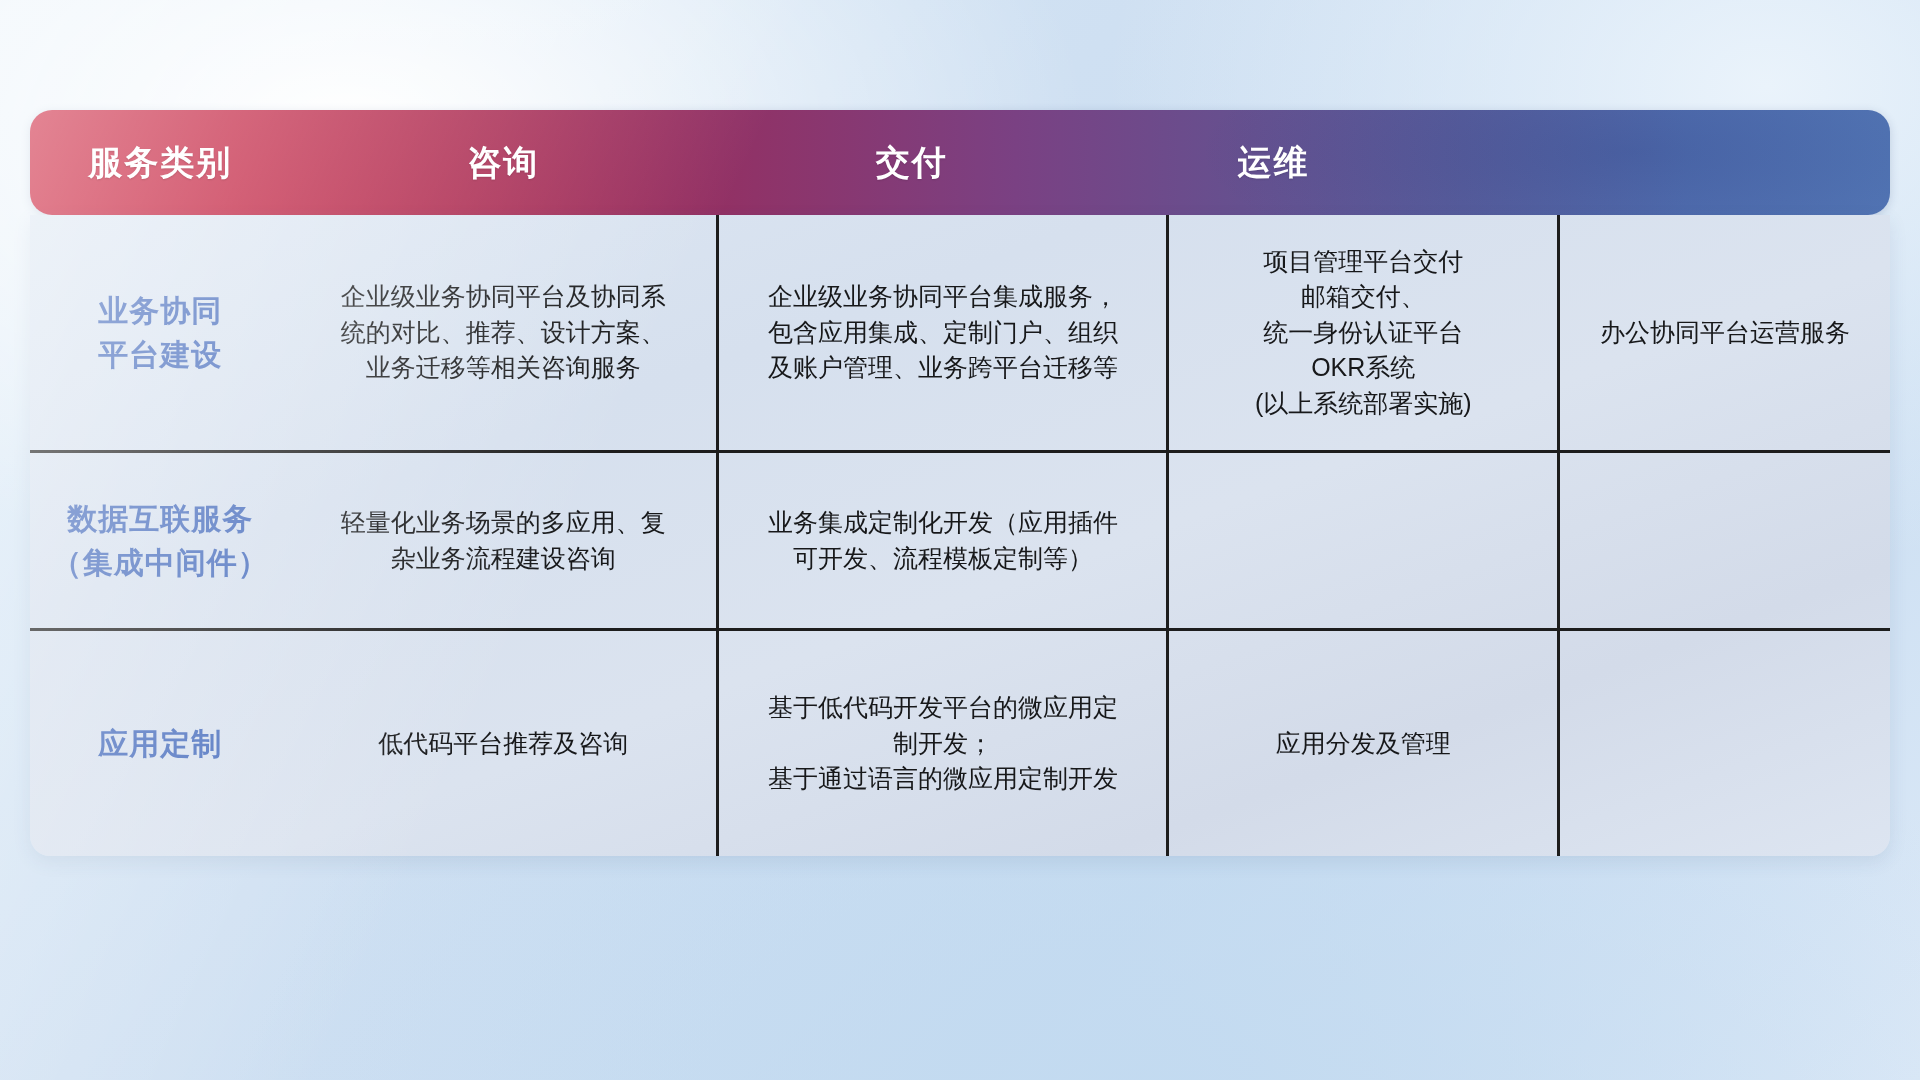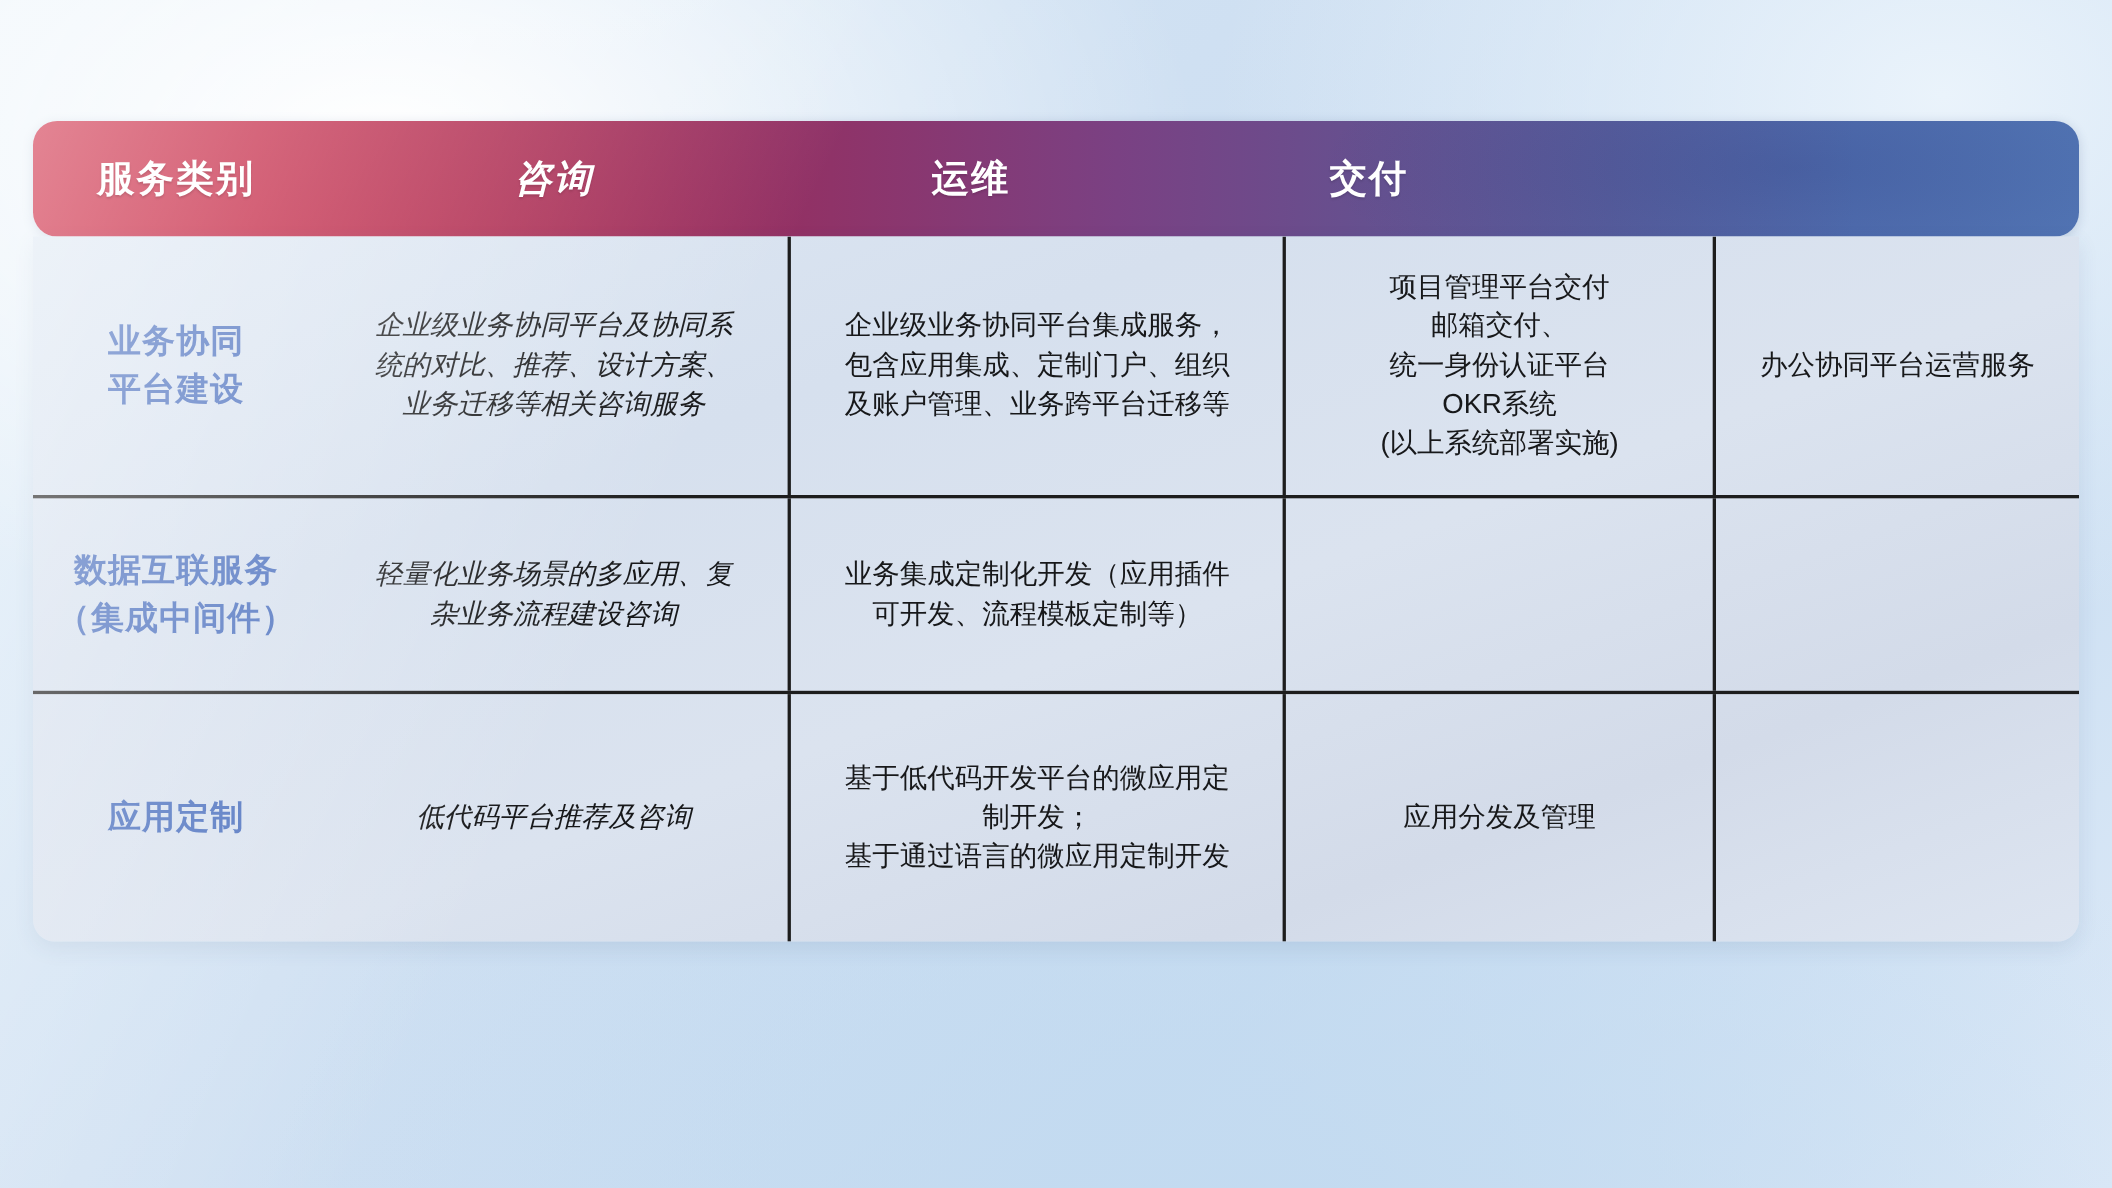--- a/index.html
+++ b/index.html
@@ -89,41 +89,41 @@
   .td.cat{
     color:#4a6fbe;
     font-weight:bold;
     font-size:30px;
     line-height:1.46;
     letter-spacing:1px;
   }
 
   
   .c0{width:14.0%;}
-  .c1{width:22.9%;font-style:italic;}
+  .c1{width:22.9%;}
   .c2{width:24.2%;}
   .c3{width:21.0%;}
   .c4{width:17.9%;}
 
   .r0{height:235px;}
   .r1{height:175px;}
   .r2{height:225px;}
 </style>
 </head>
 <body>
 
 <div id="page">
 
   <div class="table-wrap">
 
     <div class="thead">
       <div class="th c0">服务类别</div>
       <div class="th c1">咨询</div>
+      <div class="th c3">交付</div>
       <div class="th c4">运维</div>
-      <div class="th c3">交付</div>
     </div>
 
     <div class="tbody">
 
       <div class="trow r0">
         <div class="td cat c0">业务协同
 平台建设</div>
         <div class="td c1">企业级业务协同平台及协同系
 统的对比、推荐、设计方案、
 业务迁移等相关咨询服务</div>

